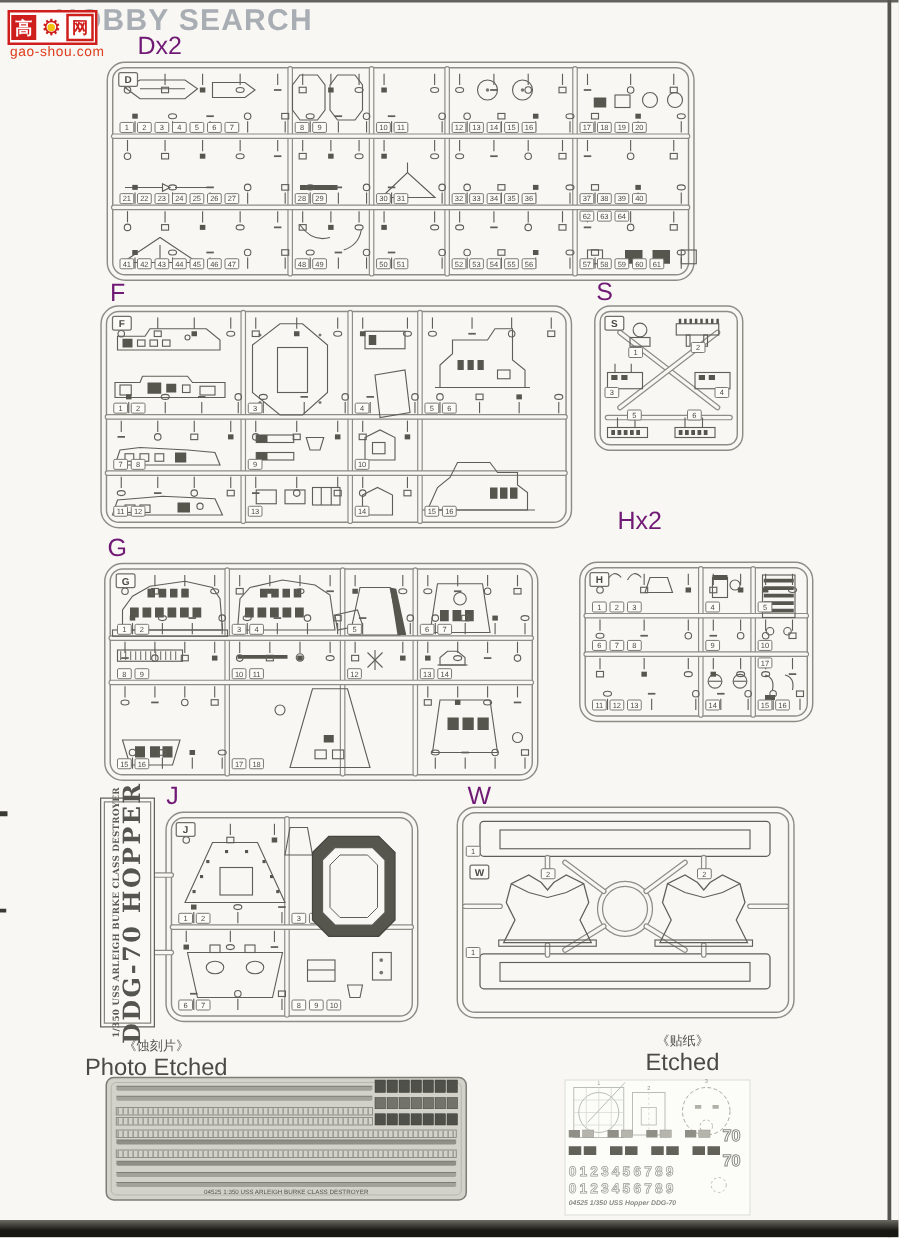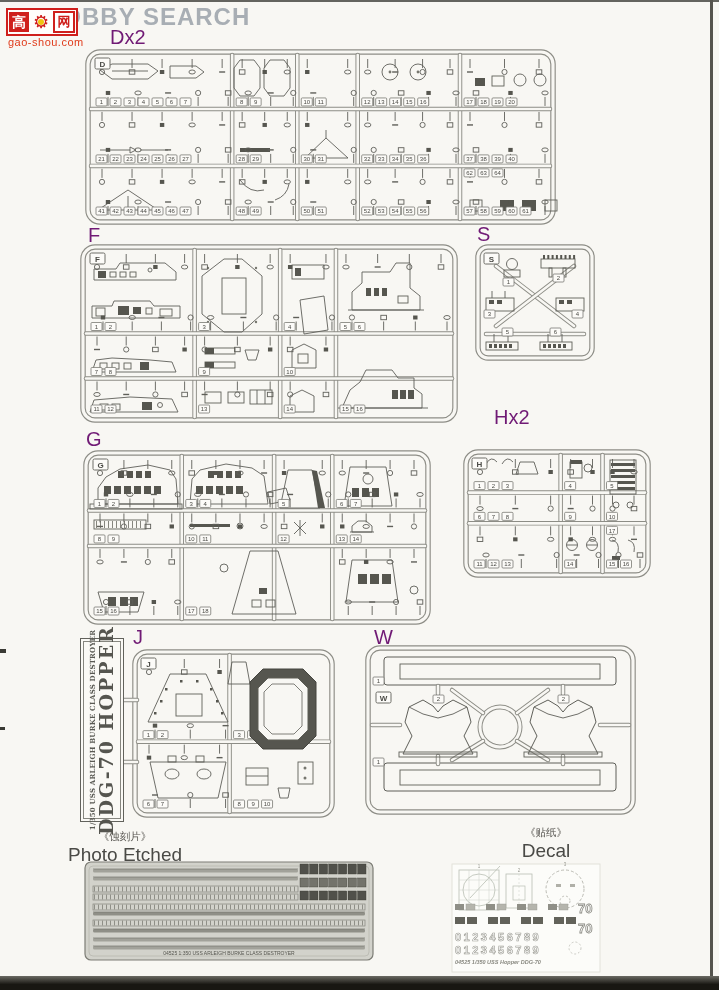--- a/index.html
+++ b/index.html
@@ -1275,21 +1275,21 @@
       <div class="plate-l2">DDG-70 HOPPER</div>
     </div>
   </div>
 
   <div class="cap" style="left:58px;top:830px;width:134px;">
     <div class="cn">《蚀刻片》</div>
     <div class="en">Photo Etched</div>
   </div>
   <div class="cap" style="left:476px;top:826px;width:140px;">
     <div class="cn">《贴纸》</div>
-    <div class="en">Decal</div>
+    <div class="en">Etched</div>
   </div>
 
   <div class="edge-top"></div>
   <div class="edge-right"></div>
   <div class="edge-bottom"></div>
   <div class="speck" style="left:0;top:649px;width:6px;height:4px;"></div>
   <div class="speck" style="left:0;top:727px;width:5px;height:3px;"></div>
 </div>
 
 </body></html>

